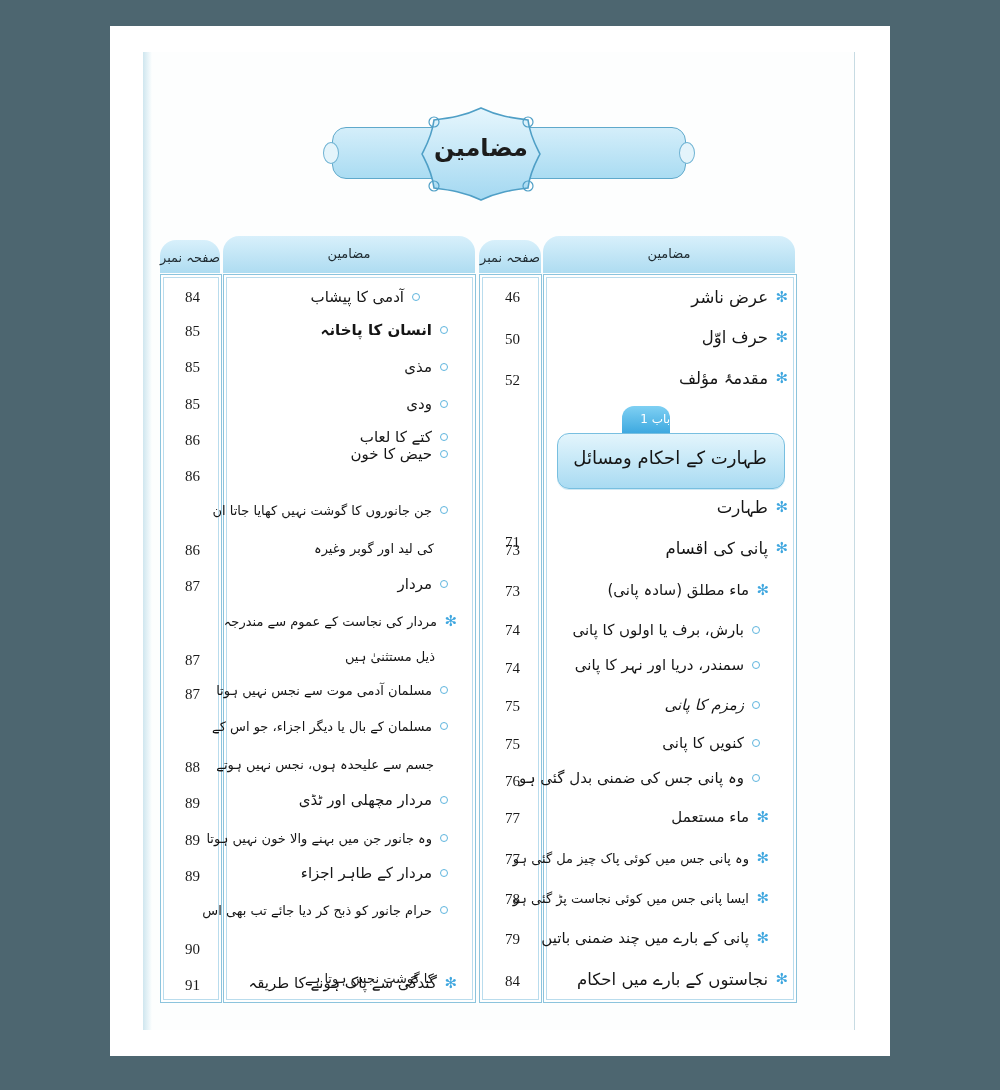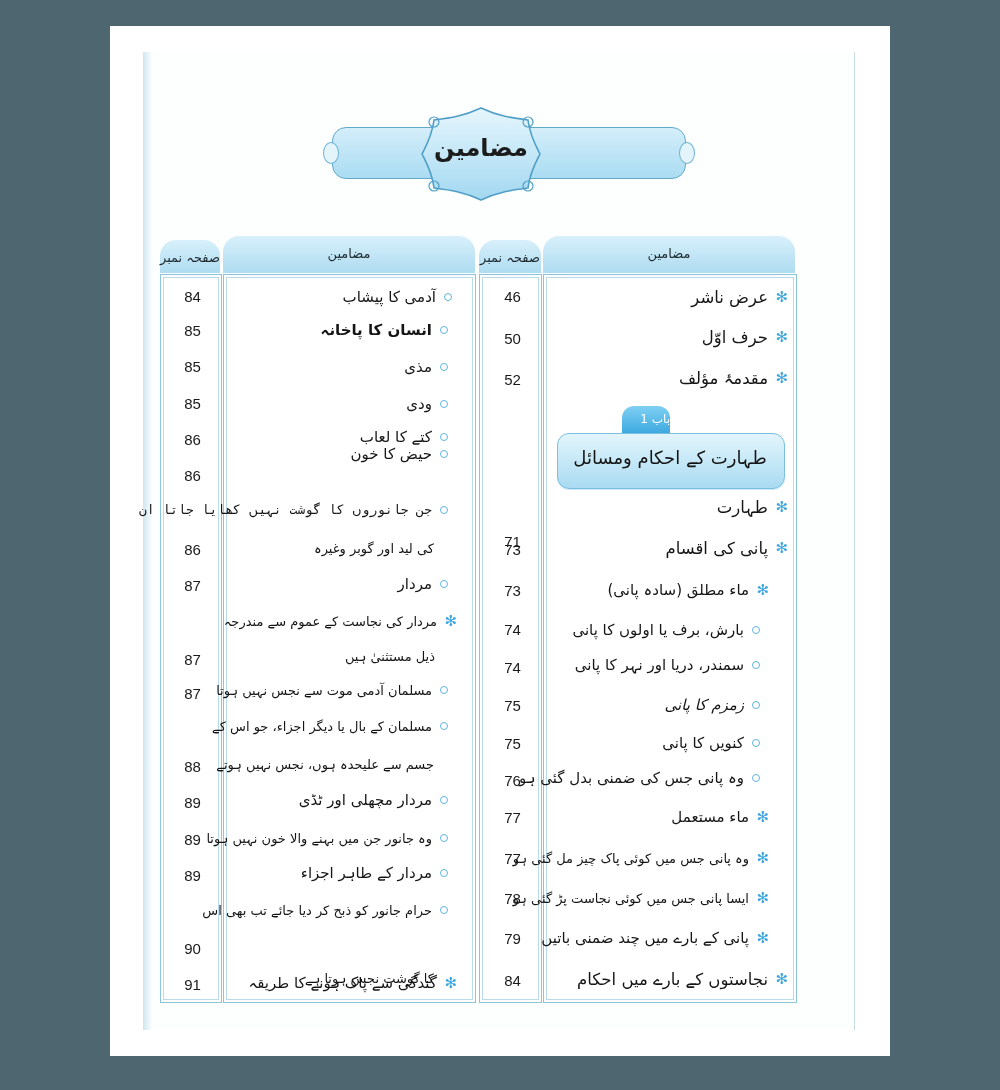--- a/index.html
+++ b/index.html
@@ -41,21 +41,21 @@
   
   .entry { position:absolute; height:24px; display:flex; align-items:center; gap:8px;
            direction:rtl; white-space:nowrap; color:#151515; font-size:15px; }
   .entry.big { font-size:16.5px; }
   .entry.long { font-size:13px; }
   .line2 { position:absolute; height:24px; line-height:24px; direction:rtl; white-space:nowrap;
            color:#151515; font-size:13px; }
   .star { color:#3ea6df; font-size:15px; font-weight:bold; width:12px; text-align:center; }
   .circle { width:6px; height:6px; border:1.3px solid #5fb5de; border-radius:50%; flex:0 0 auto; }
   .pg { position:absolute; width:65px; height:20px; line-height:20px; text-align:center;
-        font-family:Liberation Sans, sans-serif; font-size:15px; color:#1a1a1a; }
+        font-family:Liberation Serif, serif; font-size:15px; color:#1a1a1a; }
   .pg.l { left:160px; }
   .pg.r { left:480px; }
 </style>
 </head>
 <body>
 
 <div class="card"></div>
 <div class="page"></div>
 <div class="page-strip"></div>
 <div class="page-rline"></div>
@@ -190,21 +190,21 @@
     <span>پانی کے بارے میں چند ضمنی باتیں</span>
   </div>
 <div class="pg r" style="top:929px;">79</div>
 
 <div class="entry big" style="top:967px; right:212px;">
     <span class="star">✻</span>
     <span>نجاستوں کے بارے میں احکام</span>
   </div>
 <div class="pg r" style="top:971px;">84</div>
 
-<div class="entry" style="top:285px; right:548px;margin-left:27px;">
+<div class="entry" style="top:285px; right:580px;margin-left:27px;">
     <span class="circle"></span>
     <span>آدمی کا پیشاب</span>
   </div>
 <div class="pg l" style="top:287px;">84</div>
 
 <div class="entry" style="top:318px; right:552px;font-weight:bold;">
     <span class="circle"></span>
     <span>انسان کا پاخانہ</span>
   </div>
 <div class="pg l" style="top:321px;">85</div>
@@ -226,21 +226,21 @@
     <span>کتے کا لعاب</span>
   </div>
 <div class="pg l" style="top:430px;">86</div>
 
 <div class="entry" style="top:442px; right:552px;">
     <span class="circle"></span>
     <span>حیض کا خون</span>
   </div>
 <div class="pg l" style="top:466px;">86</div>
 
-<div class="entry long" style="top:498px; right:552px;font-family:Liberation Mono, monospace;">
+<div class="entry long" style="top:498px; right:552px;">
     <span class="circle"></span>
     <span>جن جانوروں کا گوشت نہیں کھایا جاتا ان</span>
   </div>
 <div class="line2" style="top:537px; right:566px;">کی لید اور گوبر وغیرہ</div>
 <div class="pg l" style="top:540px;">86</div>
 
 <div class="entry" style="top:572px; right:552px;">
     <span class="circle"></span>
     <span>مردار</span>
   </div>

